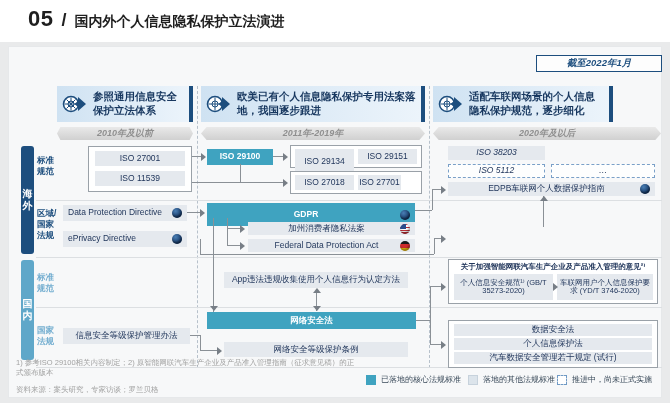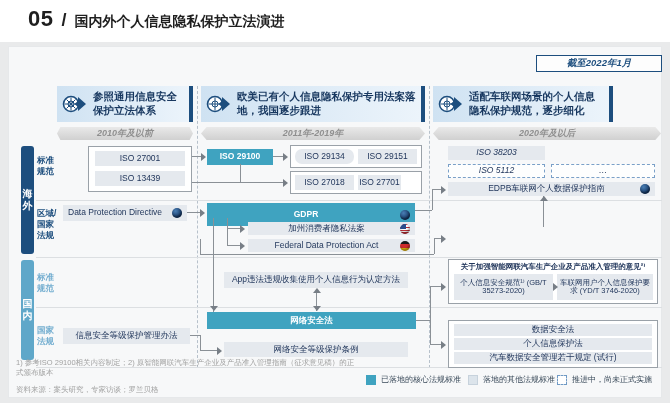--- a/index.html
+++ b/index.html
@@ -128,30 +128,34 @@
   <div class="abs lanelabel ov" style="top:208px;">区域/
 国家
 法规</div>
   <div class="abs lanelabel dm" style="top:272px;">标准
 规范</div>
   <div class="abs lanelabel dm" style="top:325px;">国家
 法规</div>
 
   <div class="abs bx-cont" style="left:88px;top:146px;width:104px;height:46px;"></div>
   <div class="abs bx bx-light" style="left:95px;top:151px;width:90px;height:15px;">ISO 27001</div>
-  <div class="abs bx bx-light" style="left:95px;top:171px;width:90px;height:15px;">ISO 13439</div>
+  <div class="abs bx bx-light" style="left:95px;top:171px;width:90px;height:15px;">ISO 11539</div>
   <div class="abs bx bx-light hasicon" style="left:63px;top:205px;width:124px;height:16px;">
     <span>Data Protection Directive</span>
     <span class="flag flag-eu"></span>
   </div>
+  <div class="abs bx bx-light hasicon" style="left:63px;top:231px;width:124px;height:16px;">
+    <span>ePrivacy Directive</span>
+    <span class="flag flag-eu"></span>
+  </div>
   <div class="abs bx bx-light" style="left:63px;top:328px;width:127px;height:16px;">信息安全等级保护管理办法</div>
 
   <div class="abs bx bx-teal" style="left:207px;top:149px;width:66px;height:16px;text-align:center;">ISO 29100</div>
   <div class="abs bx-cont" style="left:290px;top:145px;width:132px;height:23px;"></div>
-  <div class="abs bx bx-light" style="left:295px;top:149px;width:59px;height:15px;border-radius:7px;">ISO 29134</div>
+  <div class="abs bx bx-light" style="left:295px;top:149px;width:59px;height:25px;">ISO 29134</div>
   <div class="abs bx bx-light" style="left:358px;top:149px;width:59px;height:15px;">ISO 29151</div>
   <div class="abs bx-cont" style="left:290px;top:171px;width:132px;height:23px;"></div>
   <div class="abs bx bx-light" style="left:295px;top:175px;width:59px;height:15px;">ISO 27018</div>
   <div class="abs bx bx-light" style="left:358px;top:175px;width:43px;height:15px;">ISO 27701</div>
   <div class="abs bx bx-teal hasicon" style="left:207px;top:203px;width:208px;height:23px;">
     <span style="flex:1;text-align:center;">GDPR</span>
     <span class="flag flag-eu"></span>
   </div>
   <div class="abs bx bx-light hasicon" style="left:248px;top:222px;width:167px;height:13px;">
     <span style="flex:1;text-align:center;">加州消费者隐私法案</span>

